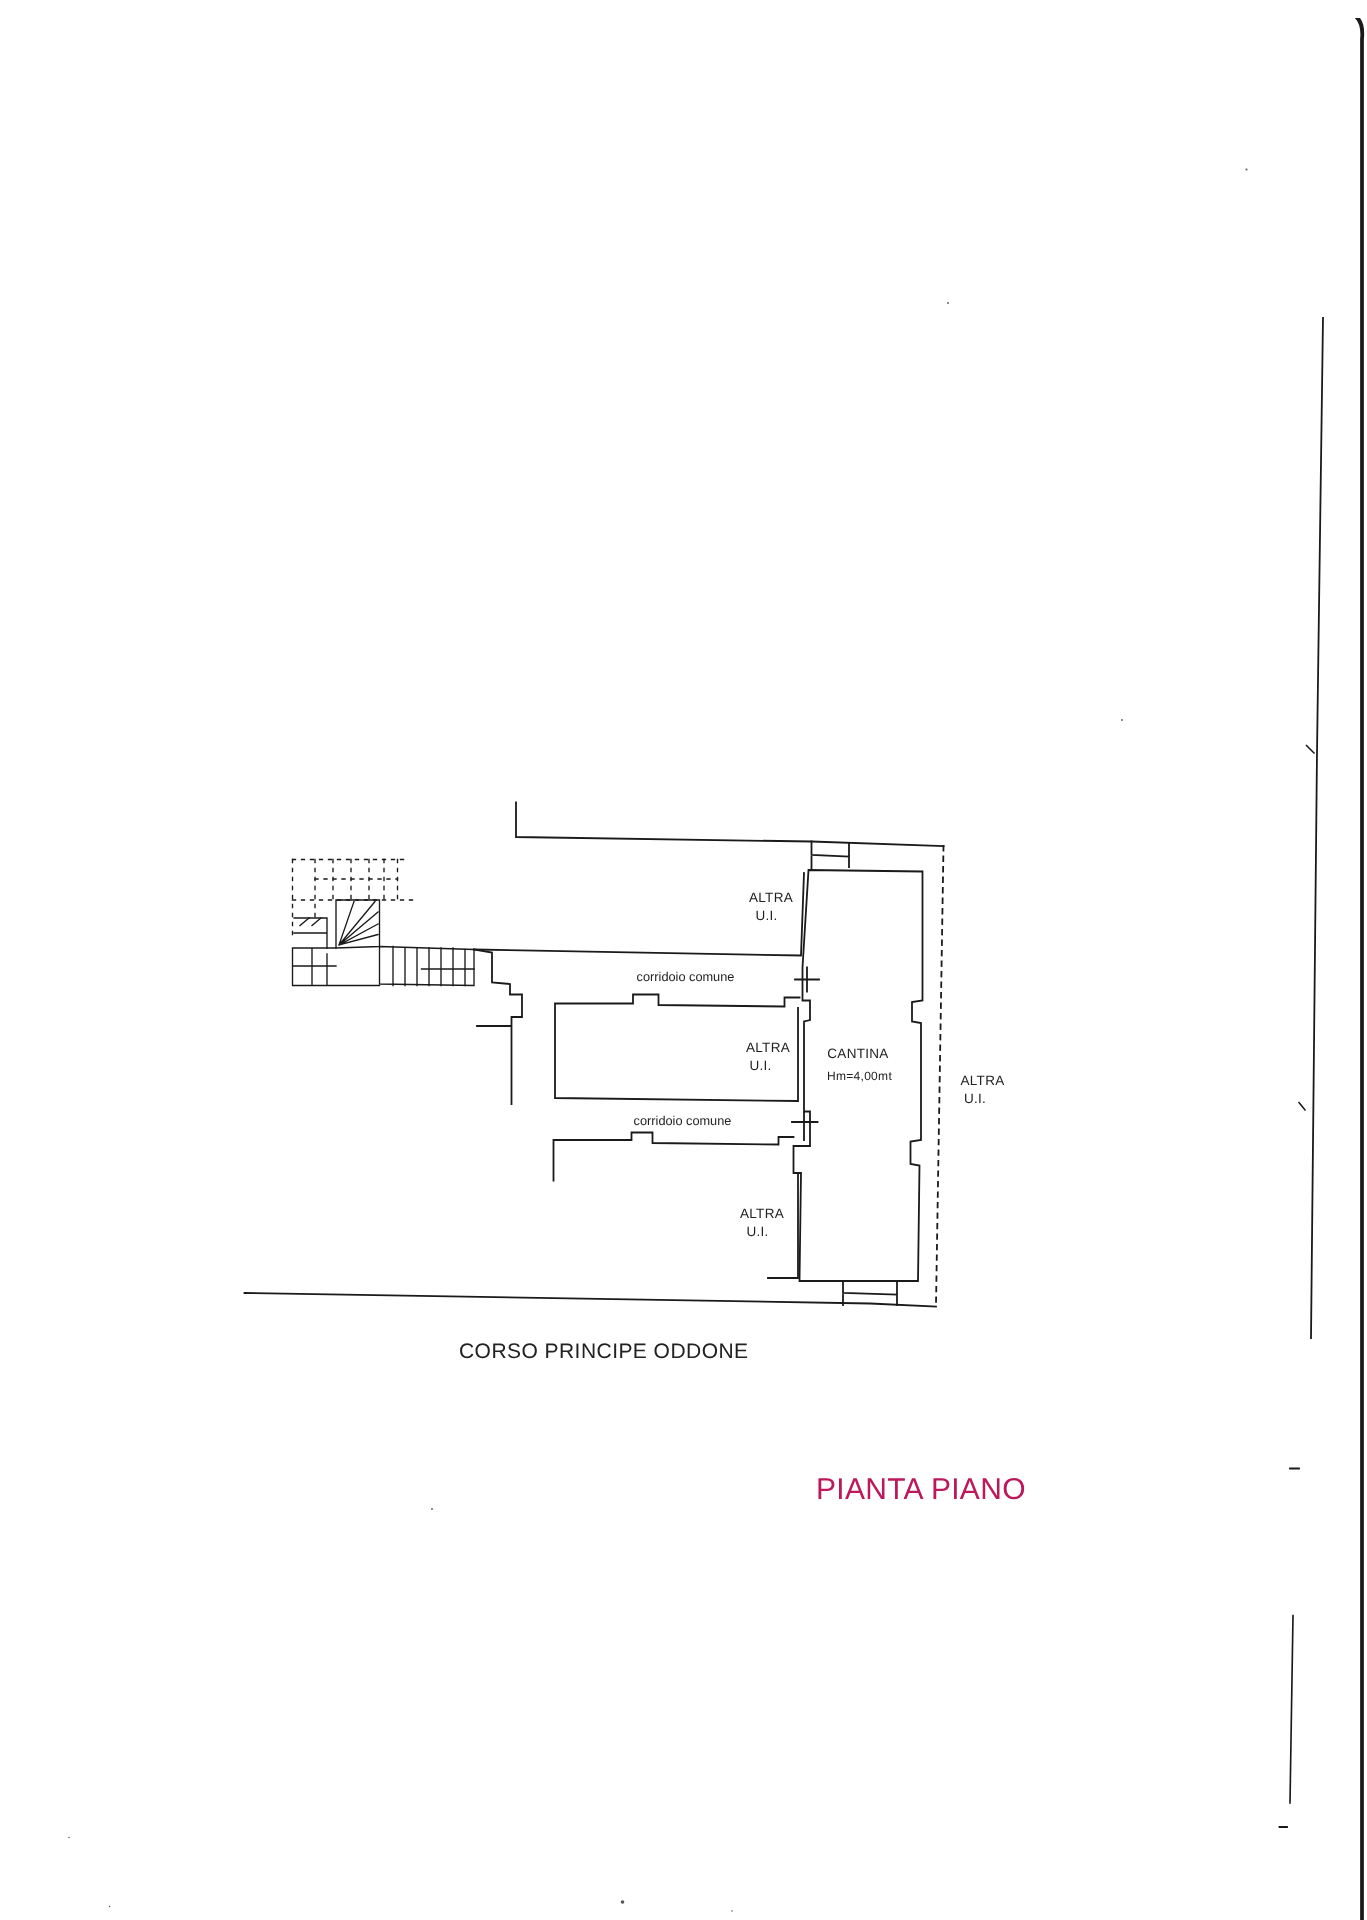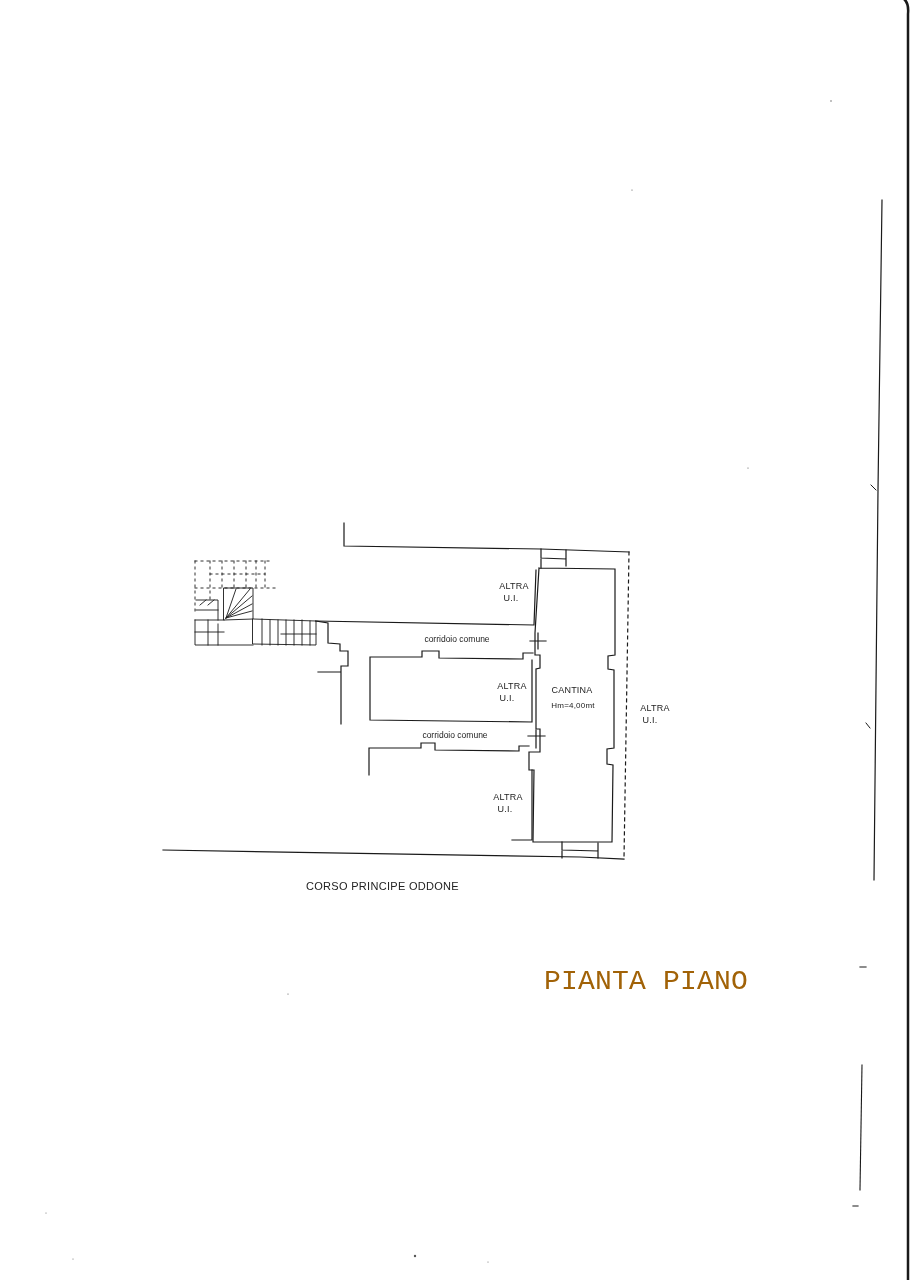--- a/index.html
+++ b/index.html
@@ -1,24 +1,24 @@
 <!DOCTYPE html>
 <html><head>
 <meta charset="utf-8">
 <style>
   html, body { margin: 0; padding: 0; background: #ffffff; }
   body { width: 911px; height: 1280px; position: relative; overflow: hidden;
          font-family: "Liberation Sans", sans-serif; color: #1a1a1a; }
-  .page { position: absolute; left: 0; top: 0; width: 911px; height: 934px; background: #fff; }
+  .page { position: absolute; left: 0; top: 12px; width: 911px; height: 934px; background: #fff; }
   svg.plan { position: absolute; left: 0; top: 0; }
   .lbl { font-family: "Liberation Sans", sans-serif; fill: #222; }
   .room { font-size: 9px; letter-spacing: 0.2px; }
   .corr { font-size: 8.5px; }
-  .street { position: absolute; left: 306px; top: 880px; font-size: 11px; letter-spacing: 0.3px; color: #222; }
-  .title { position: absolute; left: 544px; top: 967px; font-size: 28px; line-height: 29px; color: #a16207; letter-spacing: 0.2px; font-family: Liberation Mono, monospace; }
+  .street { position: absolute; left: 306px; top: 880px; font-size: 14px; letter-spacing: 0.3px; color: #222; }
+  .title { position: absolute; left: 544px; top: 967px; font-size: 20px; line-height: 29px; color: #be185d; letter-spacing: 0.2px; }
 </style>
 </head>
 <body>
 
 <div class="page">
 
   <svg class="plan" width="911" height="1280" viewBox="0 0 911 1280">
     <g stroke="#1a1a1a" stroke-width="1.2" fill="none" stroke-linecap="square">
 
       <path d="M344,523 L344,546 L541,549 L629,552"></path>

